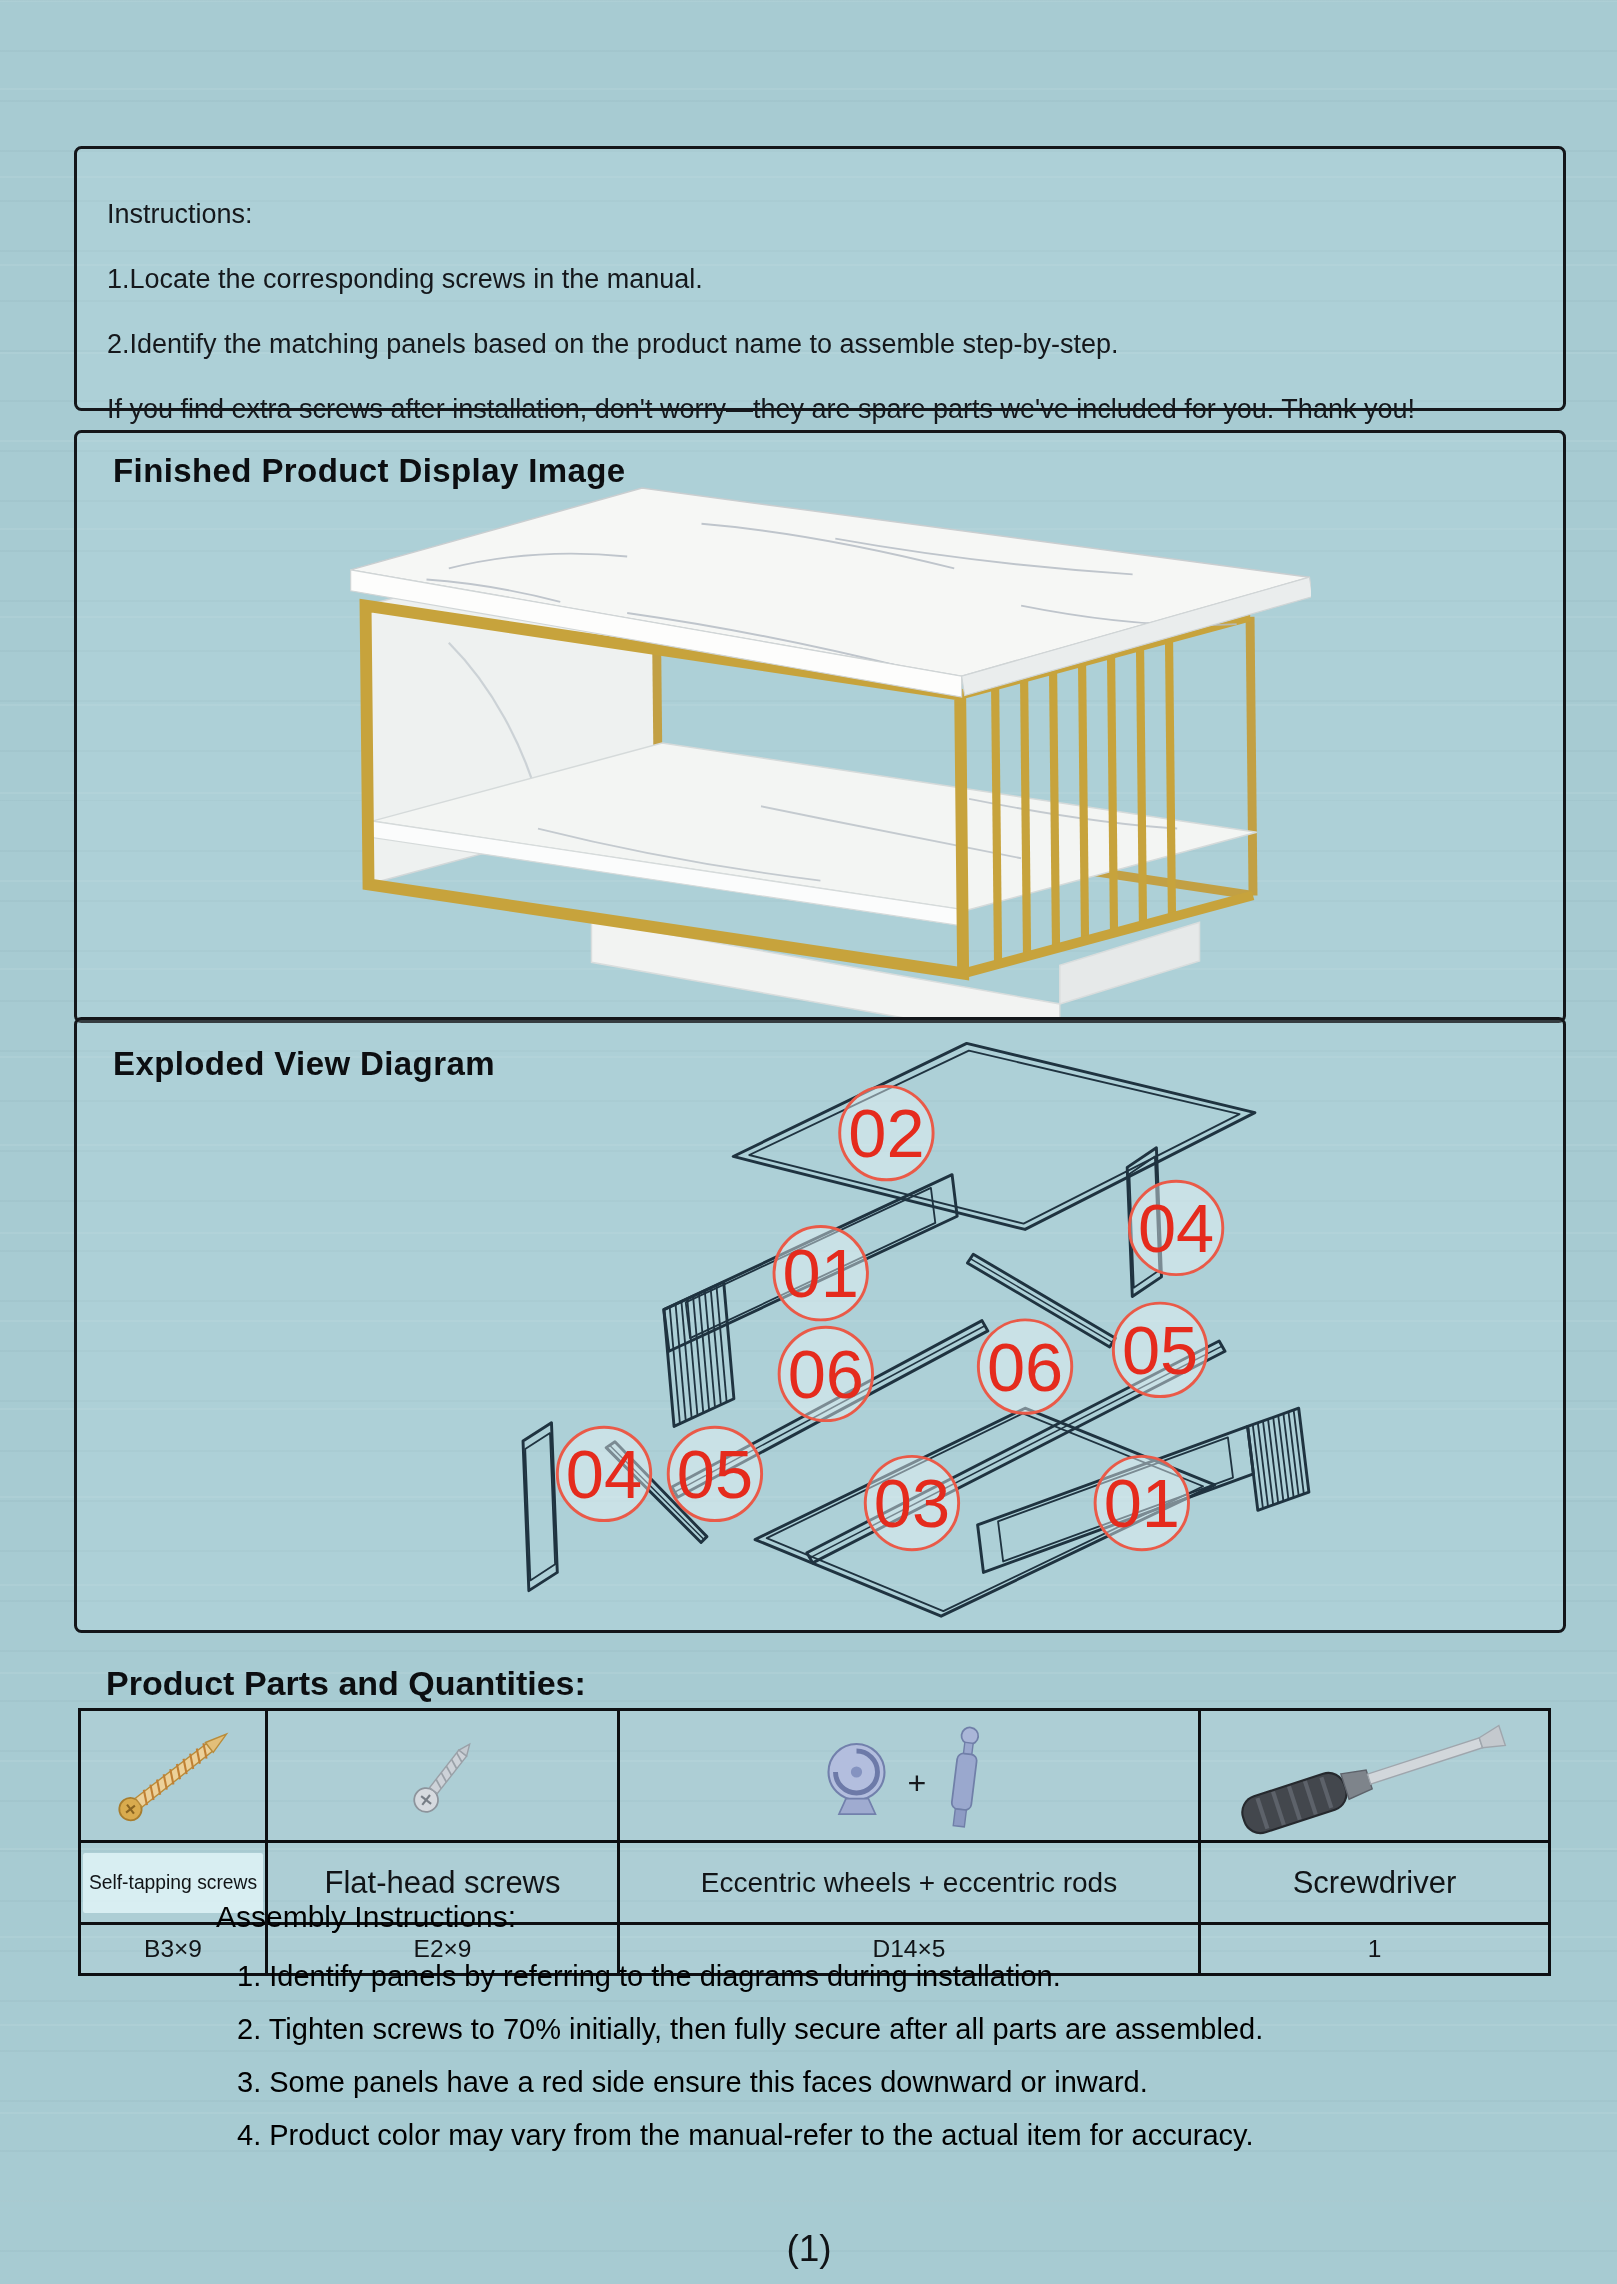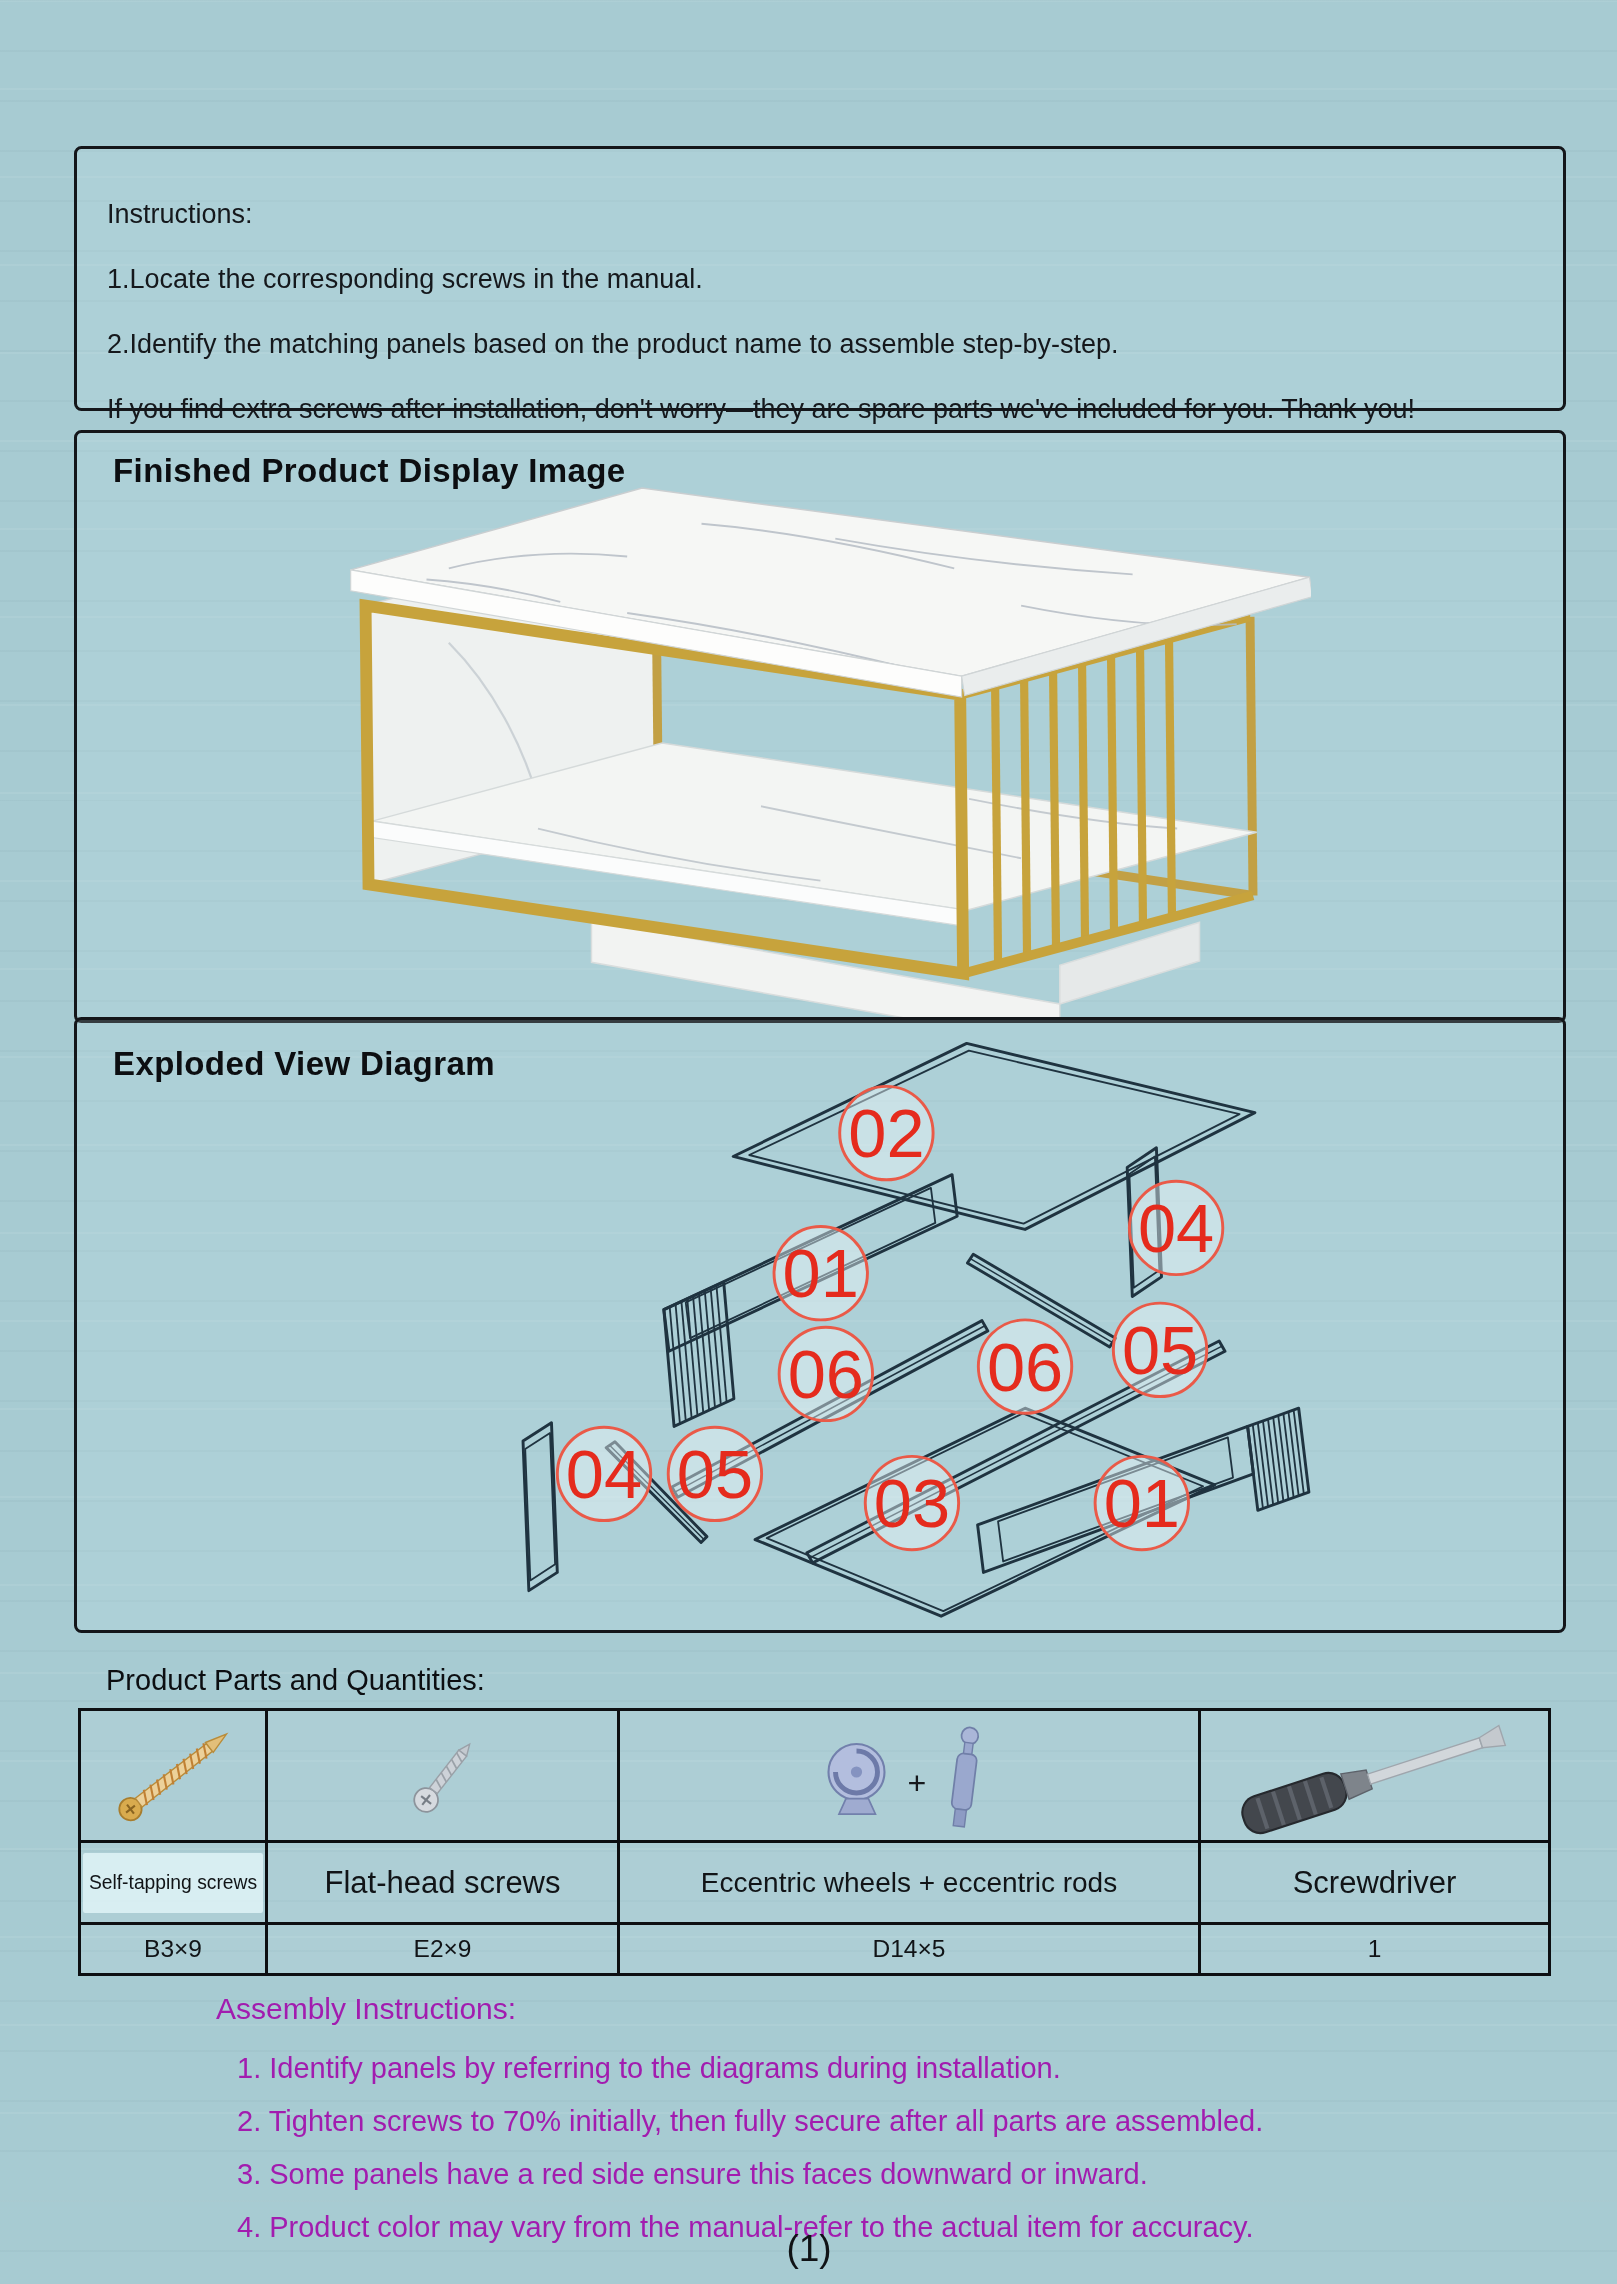--- a/index.html
+++ b/index.html
@@ -31,21 +31,21 @@
   .box-instructions{left:74px;top:146px;width:1486px;height:259px;}
   .box-instructions .inner{padding:33px 30px 0 30px;font-size:27px;line-height:65px;white-space:nowrap;}
   .box-finished{left:74px;top:430px;width:1486px;height:587px;}
   .box-exploded{left:74px;top:1017px;width:1486px;height:610px;}
   .section-title{
     position:absolute;left:36px;
     font-size:33px;font-weight:bold;letter-spacing:0.4px;color:#0c0e11;
   }
   .parts-title{
     position:absolute;left:106px;top:1664px;
-    font-size:29px;font-weight:normal;color:#0c0e11;
+    font-size:34px;font-weight:bold;color:#0c0e11;
   }
   .table-svg{position:absolute;left:238px;top:46px;}
   .exploded-svg{position:absolute;left:0;top:0;}
   .parts-table{
     position:absolute;left:78px;top:1708px;
     display:grid;
     grid-template-columns:187px 352px 581px 347px;
     grid-template-rows:132px 82px 48px;
     border:3.7px solid #0d0f12;
     background:rgba(205,231,237,0.15);
@@ -58,22 +58,22 @@
   .pt-cell.last-col{border-right:none;}
   .pt-cell.last-row{border-bottom:none;}
   .pt-label{font-size:31px;color:#111417;}
   .pt-label.small{
     font-size:19.3px;
     background:rgba(223,243,247,0.85);
     padding:19px 6px;border-radius:2.2px;
   }
   .pt-size{font-size:24.5px;color:#111417;}
   .assembly{
-    position:absolute;left:216px;top:1992px;
-    font-size:29px;color:#a21caf;
+    position:absolute;left:216px;top:1900px;
+    font-size:29px;color:#000000;
   }
   .assembly .heading{font-size:30px;margin-bottom:16.4px;}
   .assembly .step{line-height:53px;padding-left:21px;white-space:nowrap;}
   .page-number{
     position:absolute;left:0;top:2228px;width:100%;
     text-align:center;font-size:37px;color:#101316;
   }
 </style>
 </head>
 <body>

